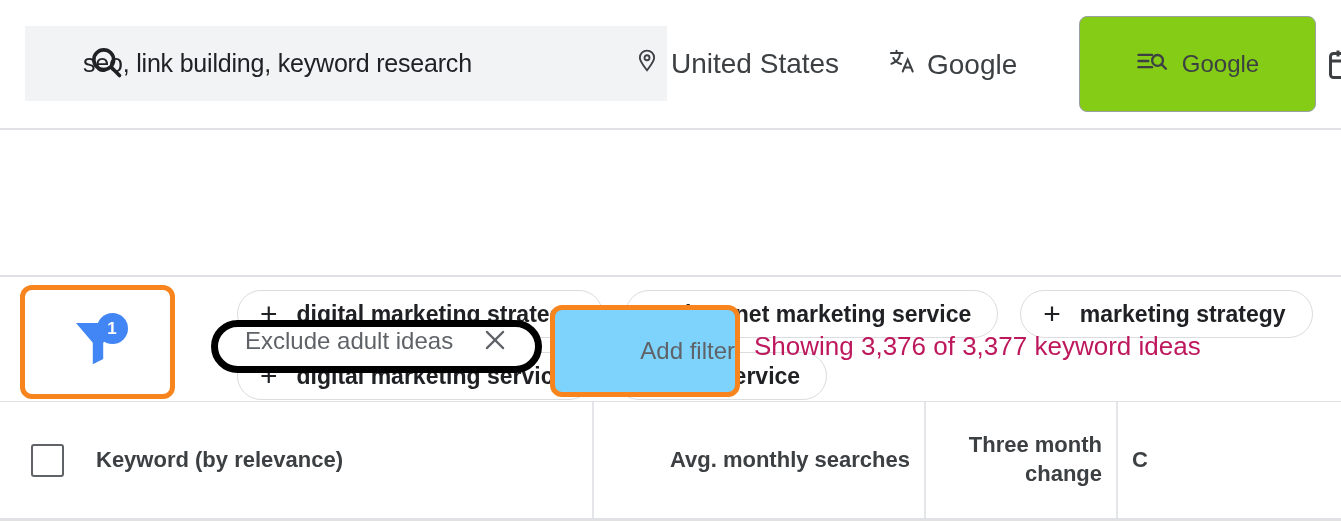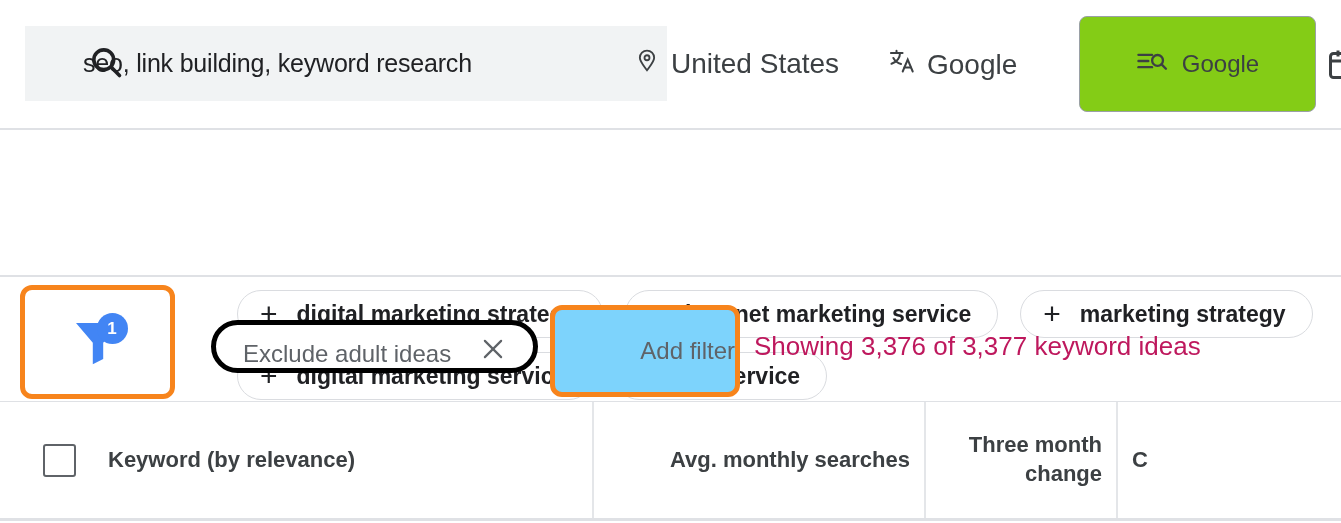--- a/index.html
+++ b/index.html
@@ -85,23 +85,23 @@
   .funnel-wrap { position:relative; width:52px; height:46px; }
   .badge {
     position:absolute; right:-4px; top:-6px;
     width:31px; height:31px; border-radius:50%;
     background:#4285f4; color:#fff;
     font-size:17px; font-weight:bold;
     display:flex; align-items:center; justify-content:center;
   }
   .exclude-chip {
     position:absolute; left:211px; top:320px;
-    height:53px; border:5px solid #000000; border-radius:27px;
+    height:53px; border:7px solid #000000; border-radius:27px;
     background:#fff;
-    display:flex; align-items:flex-end; gap:29px;
+    display:flex; align-items:flex-start; gap:29px;
     padding:0 27px;
     font-size:24px; color:#5f6368; white-space:nowrap;
   }
   .addfilter-box {
     position:absolute; left:550px; top:305px;
     width:190px; height:92px;
     border:5px solid #F7841C; border-radius:12px;
     background:#7dd3fc;
     display:flex; align-items:center; justify-content:flex-end;
     font-size:24px; color:#5f6368;
@@ -117,21 +117,21 @@
     border-bottom:3px solid #dfe1e5;
     display:flex;
   }
   .th {
     position:relative; display:flex; align-items:center;
     font-size:22px; font-weight:bold; color:#3c4043;
     border-right:2px solid #e4e6e9;
     padding:0 14px;
   }
   .th.num { justify-content:flex-end; text-align:right; line-height:1.3; }
-  .th-keyword { width:594px; padding-left:12px; }
+  .th-keyword { width:594px; padding-left:0; }
   .th-avg { width:312px;margin-left:20px; }
   .th-three { width:192px;padding-left:32px; }
   .th-yoy { width:192px; }
   .th-comp { width:30px; border-right:none; justify-content:flex-start; overflow:hidden; }
   .checkbox {
     width:33px; height:33px; border:2px solid #5f6368; border-radius:3px;
     margin-left:31px; margin-right:32px; flex:none;
   }
   .th-label { white-space:nowrap; }
   .th-three .th-label { white-space:normal; }

